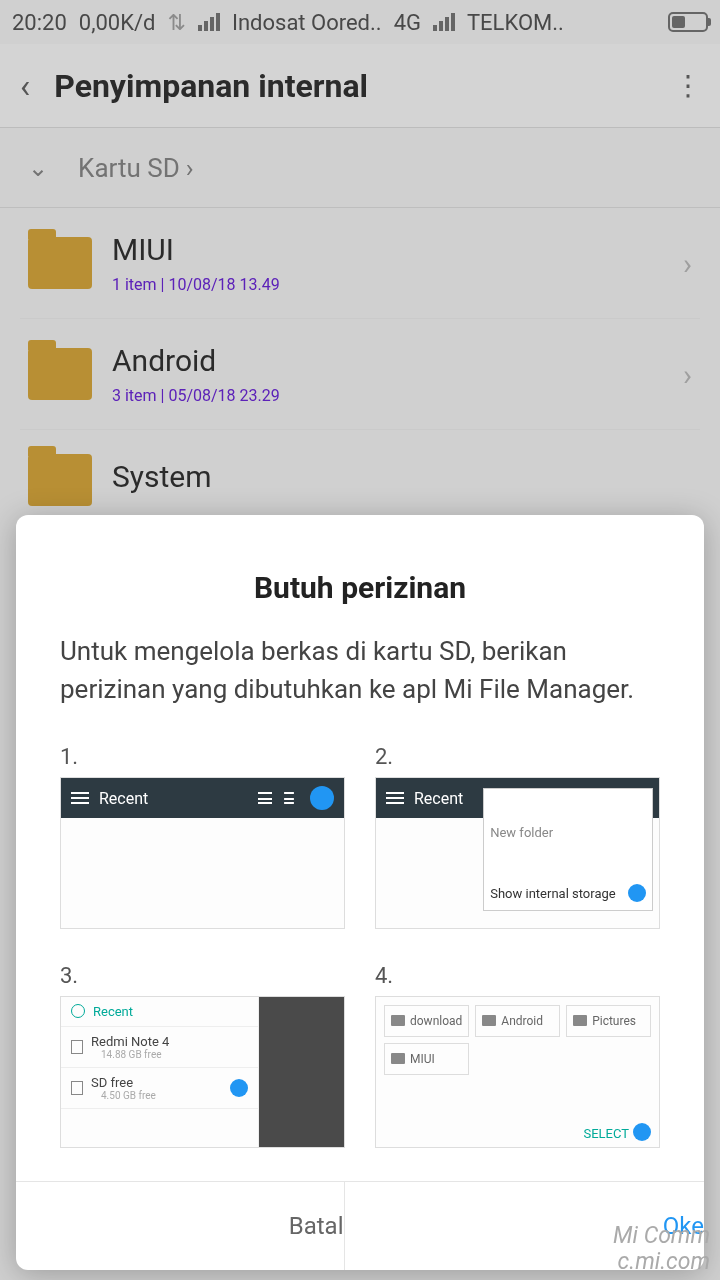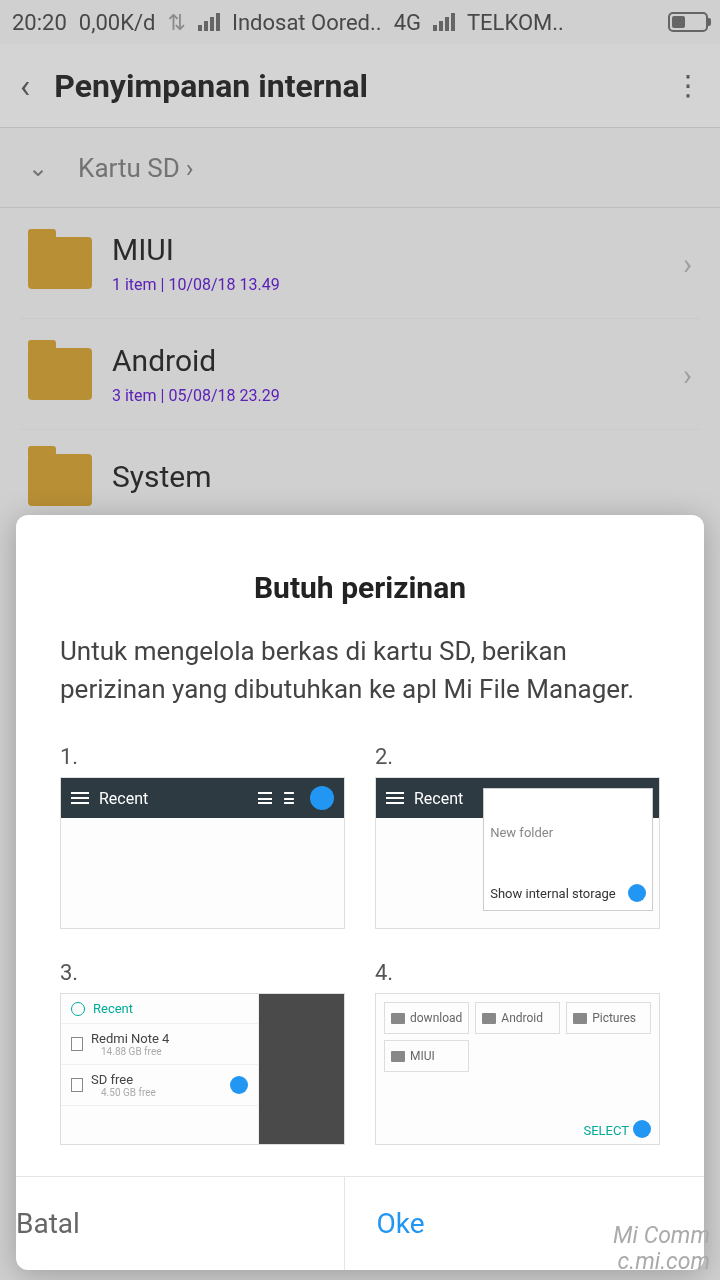--- a/index.html
+++ b/index.html
@@ -68,21 +68,21 @@
     .t3-dot { width:18px; height:18px; border-radius:50%; background:#2196f3; }
     .t3-icon { width:12px; height:14px; border:1px solid #888; }
     .t3-clock { width:14px; height:14px; border:1.5px solid #0a9; border-radius:50%; }
     
     .thumb4-grid { display:grid; grid-template-columns:1fr 1fr 1fr; gap:6px; padding:8px; }
     .thumb4-cell { border:1px solid #ddd; padding:8px 6px; font-size:12px; color:#666; display:flex; align-items:center; gap:5px; }
     .t4-folder { width:14px; height:11px; background:#888; border-radius:1px; }
     .thumb4-select { position:absolute; right:8px; bottom:6px; font-size:13px; color:#0a9; display:flex; align-items:flex-end; gap:4px; }
     
     .dialog-actions { display:flex; border-top:1px solid #e5e5e5; }
-    .dialog-btn { flex:1; text-align:left; padding:30px 0; font-size:28px; }
+    .dialog-btn { flex:1; text-align:right; padding:30px 0; font-size:24px; }
     .dialog-btn.cancel { color:#666; border-right:1px solid #e5e5e5; }
     .dialog-btn.ok { color:#2196f3;padding-left:32px; }
     
     .watermark { position:absolute; right:10px; bottom:6px; font-size:23px; color:#aaa; z-index:20; text-align:right; line-height:1.1; font-style:italic; }
   </style>
 </head>
 <body>
 
 <div class="status-bar">
   <div class="status-left">

